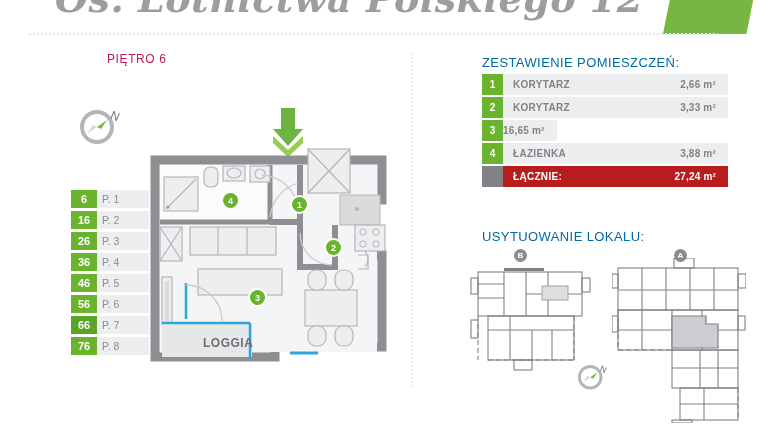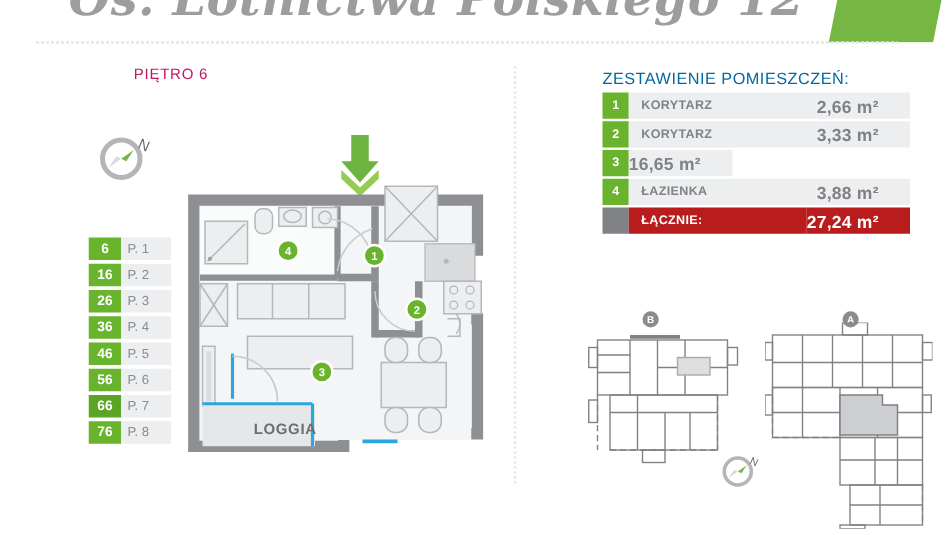--- a/index.html
+++ b/index.html
@@ -56,21 +56,21 @@
   #compass-bottom{left:578px;top:365px;transform:scale(.72);transform-origin:left top;}
 
   
   .floors{position:absolute;left:71px;top:190px;}
   .frow{display:flex;height:18px;margin-bottom:3px;align-items:stretch;}
   .fnum{
     width:26px;background:#69b32d;color:#fff;font-size:11px;font-weight:bold;
     display:flex;align-items:center;justify-content:center;
   }
   .fname{
-    width:40px;background:#eceef0;color:#8a8c8f;font-size:10.5px;
+    width:52px;background:#eceef0;color:#8a8c8f;font-size:10.5px;
     display:flex;align-items:center;padding-left:5px;box-sizing:border-box;
   }
   .frow.sel .fnum{background:#5aa523;}
 
   
   .plan{position:absolute;left:150px;top:105px;width:245px;height:265px;}
   .roomdot{
     position:absolute;width:15px;height:15px;border-radius:50%;
     background:#69b32d;color:#fff;font-size:9px;font-weight:bold;
     display:flex;align-items:center;justify-content:center;
@@ -92,22 +92,22 @@
   .rrow{display:flex;height:21px;align-items:stretch;margin-bottom:2px;}
   .ridx{
     width:21px;background:#69b32d;color:#fff;font-size:10px;font-weight:bold;
     display:flex;align-items:center;justify-content:center;
   }
   .rname{
     flex:1;background:#eceef0;font-size:10px;font-weight:bold;color:#808285;
     display:flex;align-items:center;padding-left:10px;letter-spacing:.3px;
   }
   .rarea{
-    background:#eceef0;font-size:14px;font-weight:bold;color:#808285;
-    display:flex;align-items:center;padding-right:25px;letter-spacing:.2px;
+    background:#eceef0;font-size:10px;font-weight:bold;color:#808285;
+    display:flex;align-items:center;padding-right:12px;letter-spacing:.2px;
   }
   .rrow.total .ridx{background:#808285;}
   .rrow.total .rname,.rrow.total .rarea{background:#b91c1c;color:#ffffff;}
 
   .bldg{position:absolute;}
   #bldg-b{left:470px;top:258px;}
   #bldg-a{left:612px;top:258px;}
   .bmark{
     position:absolute;width:13px;height:13px;border-radius:50%;
     background:#8a8c8f;color:#fff;font-size:8px;font-weight:bold;
@@ -283,20 +283,21 @@
         <div class="rname">ŁAZIENKA</div>
         <div class="rarea">3,88 m²</div>
       </div>
       <div class="rrow total">
         <div class="ridx"></div>
         <div class="rname">ŁĄCZNIE:</div>
         <div class="rarea">27,24 m²</div>
       </div>
     </div>
 
+  <div class="sect-title" id="loc-title">USYTUOWANIE LOKALU:</div>
 
   <div class="bmark" id="bmark-b">B</div>
   <div class="bmark" id="bmark-a">A</div>
 
   <div class="bldg" id="bldg-b">
     <svg width="130" height="115" viewBox="0 0 130 115">
       <g fill="none" stroke="#7f8184" stroke-width="1.1">
         <rect x="8" y="14" width="104" height="44"></rect>
         <rect x="18" y="58" width="86" height="44"></rect>
         <path d="M8,26 L34,26 M34,14 L34,58 M56,14 L56,58 M78,14 L78,58 M8,40 L34,40 M56,36 L112,36"></path>

